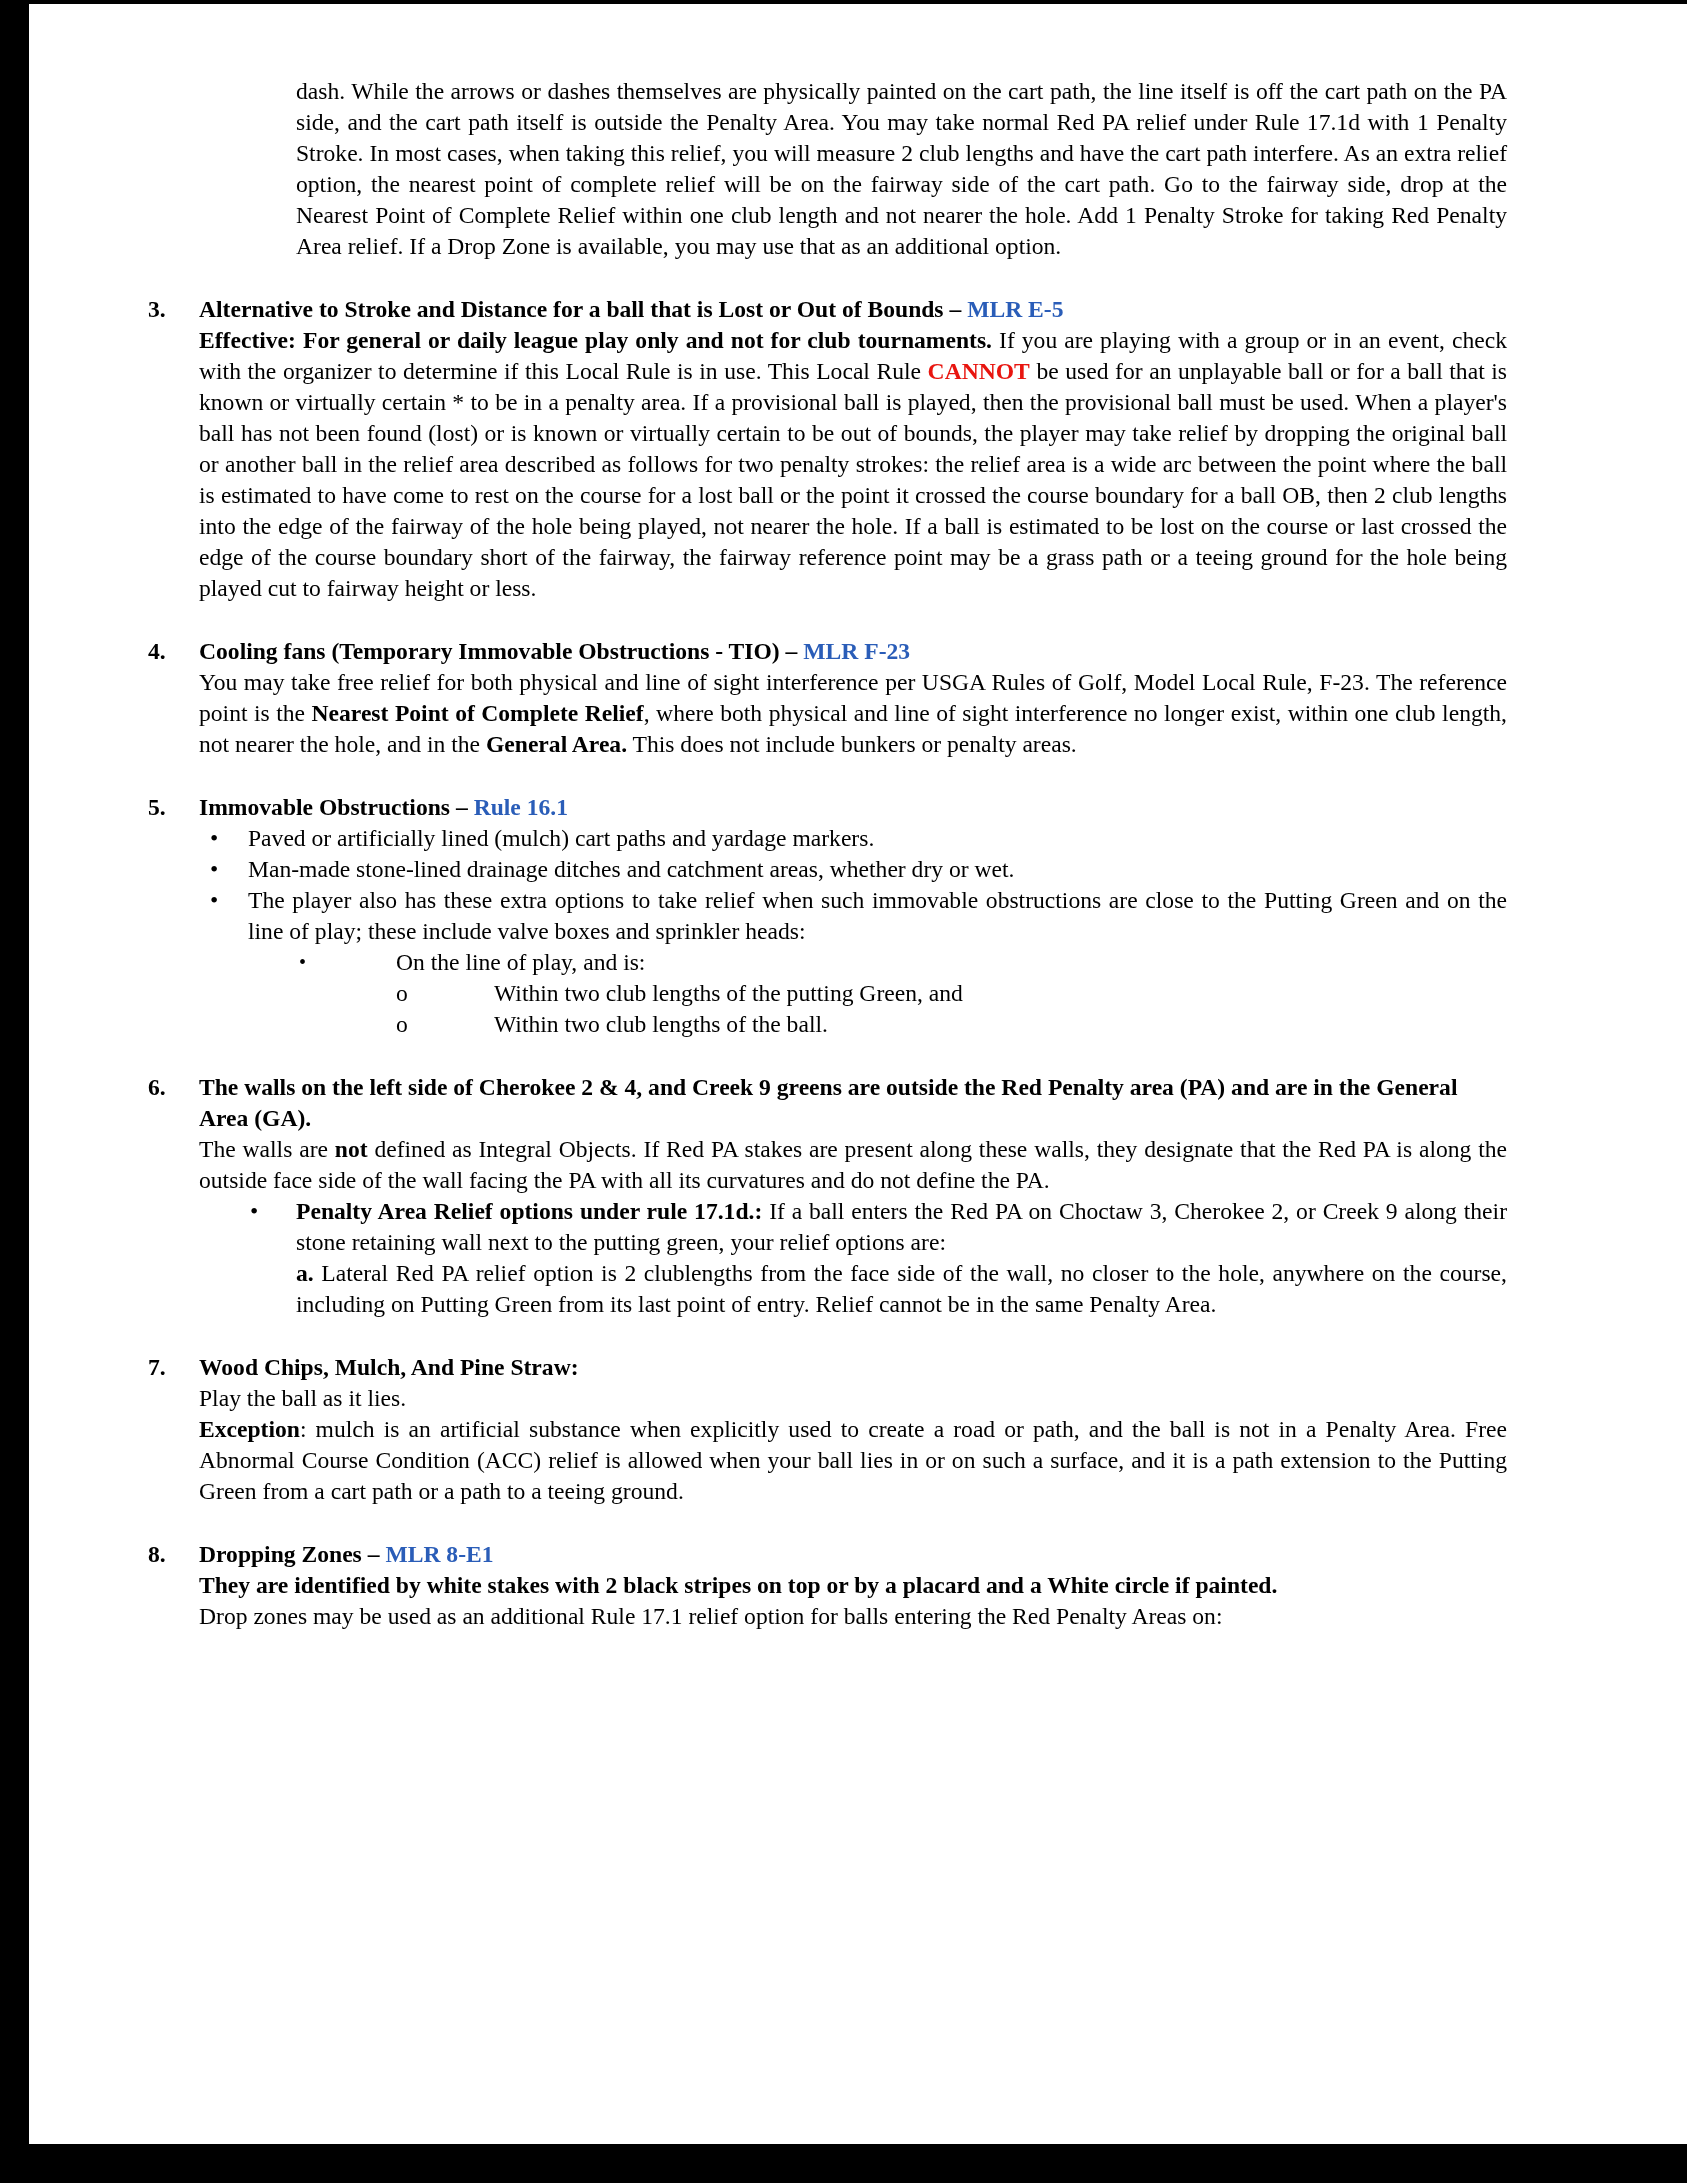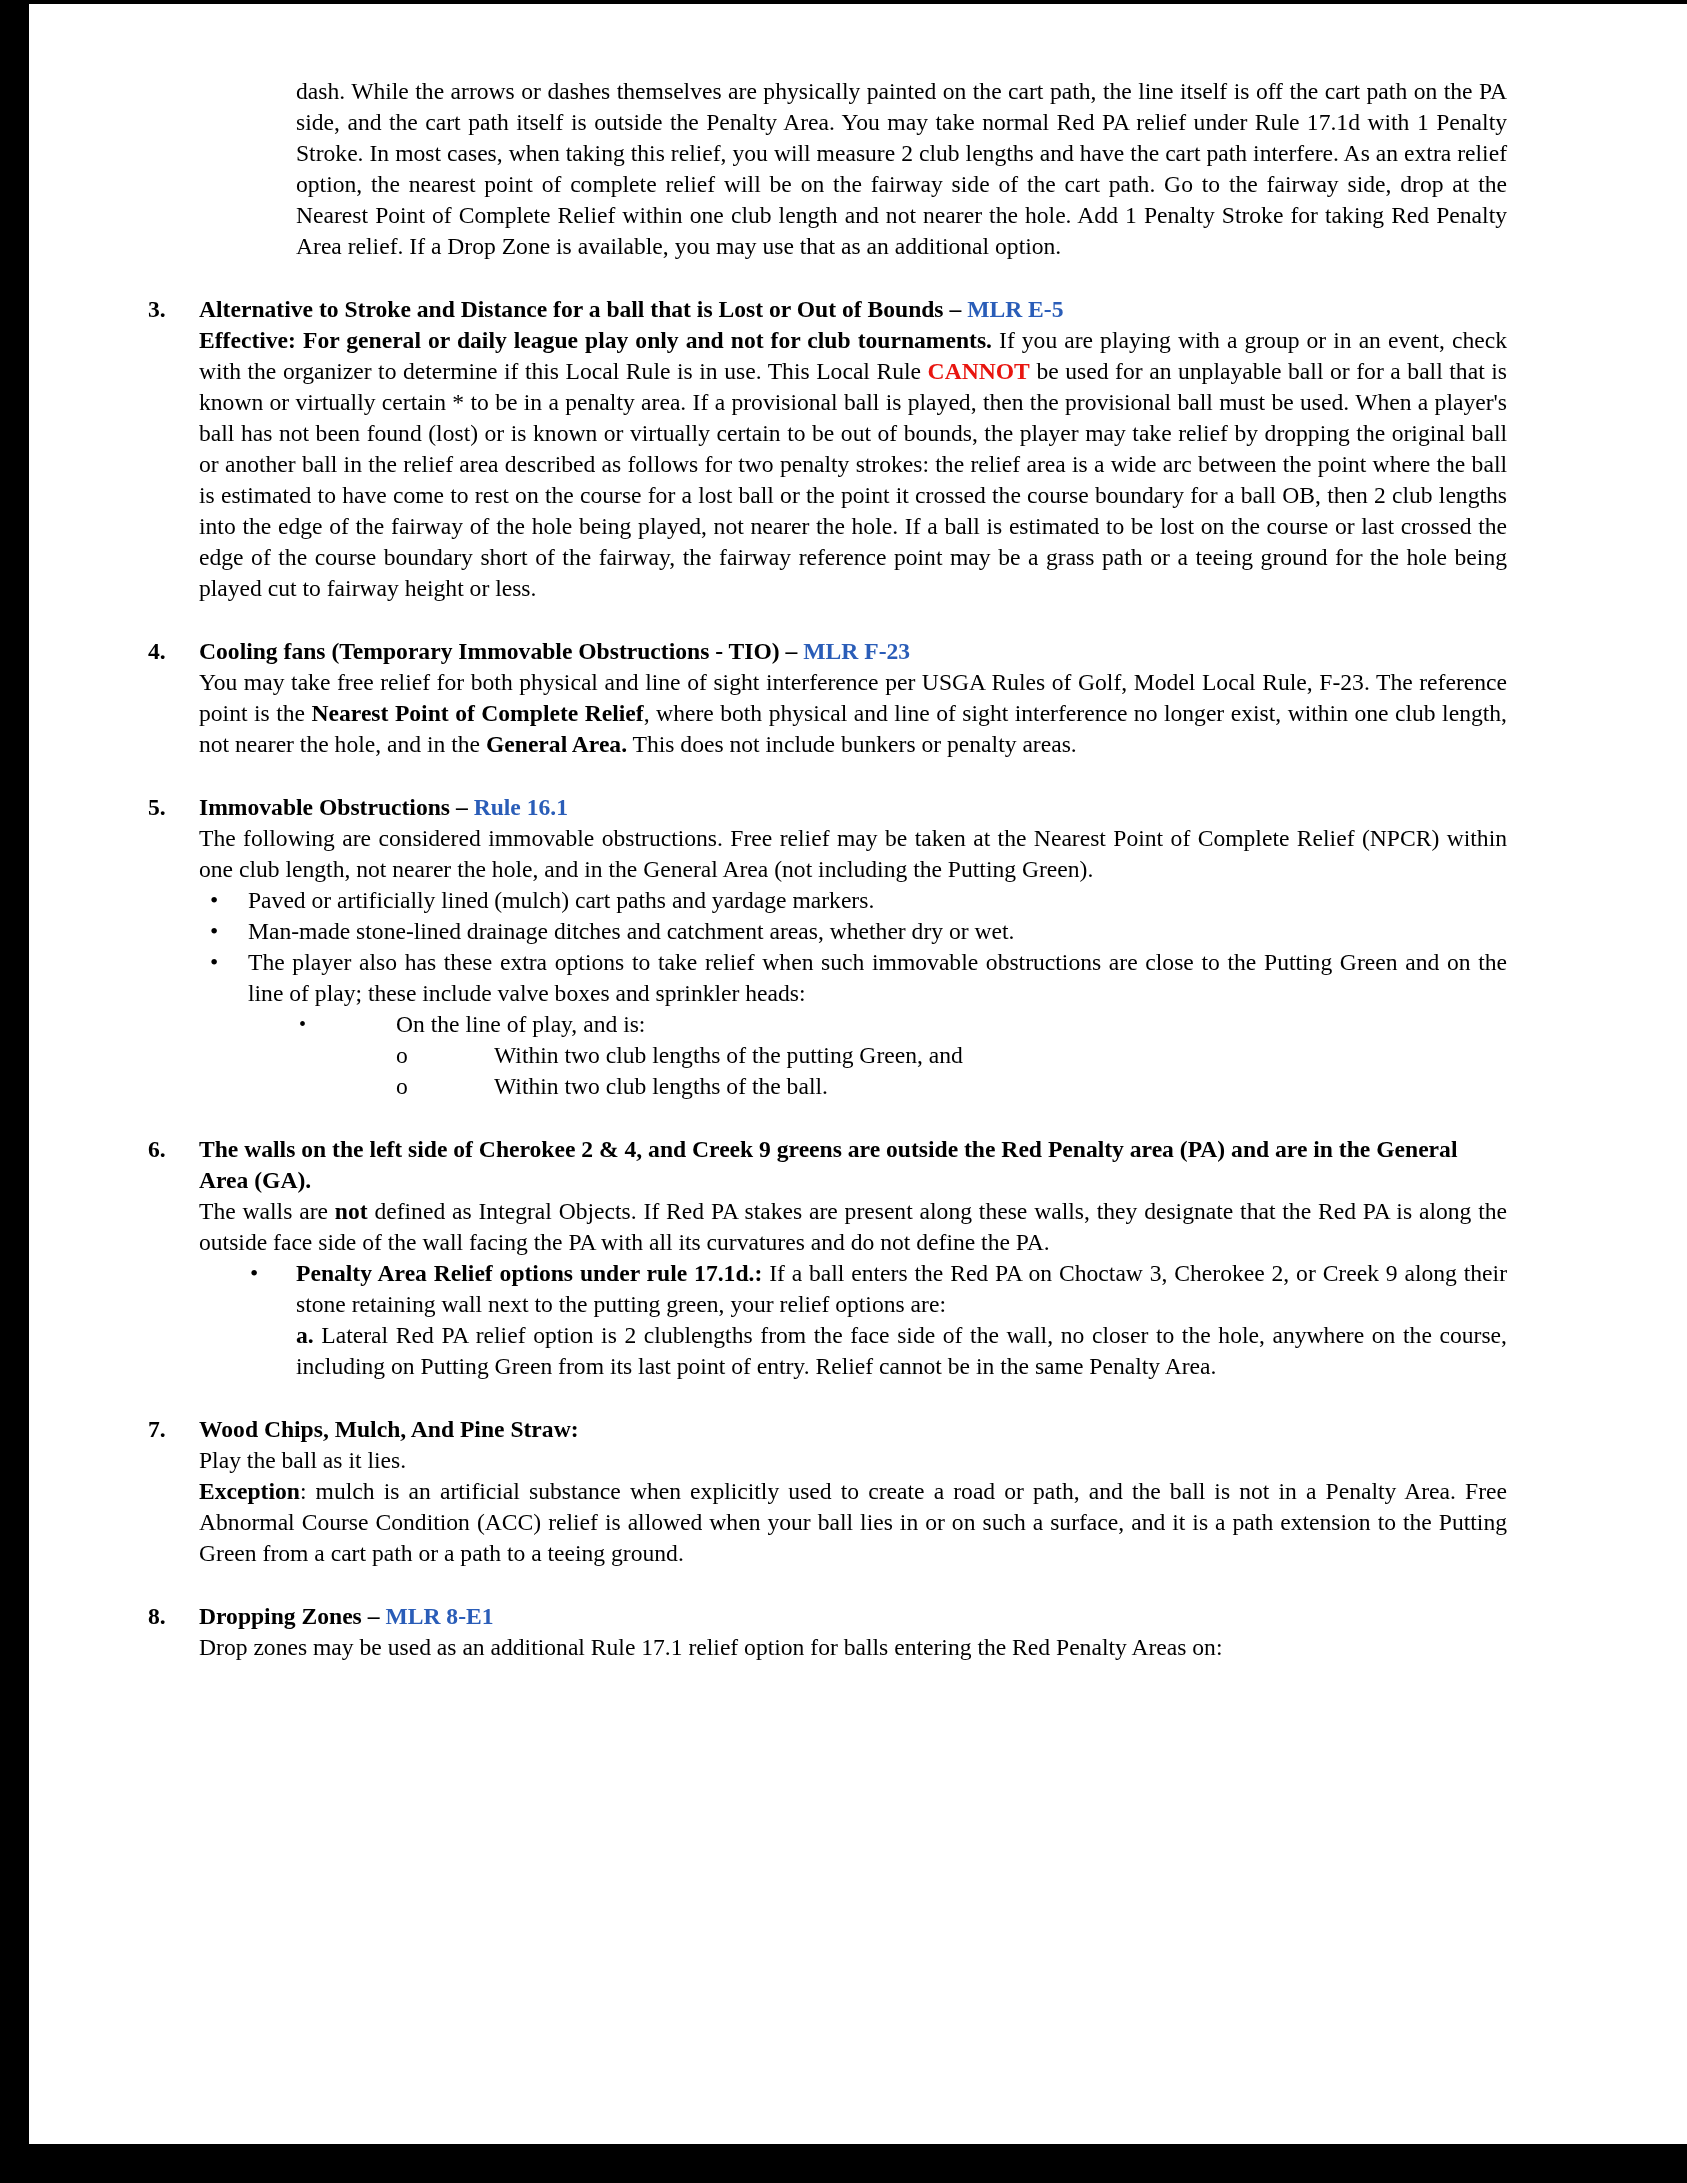--- a/index.html
+++ b/index.html
@@ -69,37 +69,37 @@
     <section class="section">
       <div class="sec-heading"><span class="sec-num">3.</span><span class="run-b">Alternative to Stroke and Distance for a ball that is Lost or Out of Bounds</span><span class="run-n"> – </span><span class="run-l">MLR E-5</span></div>
       <div class="p-body"><span class="run-b">Effective: For general or daily league play only and not for club tournaments.</span><span class="run-n">  If you are playing with a group or in an event, check with the organizer to determine if this Local Rule is in use. This Local Rule </span><span class="run-br">CANNOT</span><span class="run-n"> be used for an unplayable ball or for a ball that is known or virtually certain * to be in a penalty area. If a provisional ball is played, then the provisional ball must be used. When a player's ball has not been found (lost) or is known or virtually certain to be out of bounds, the player may take relief by dropping the original ball or another ball in the relief area described as follows for two penalty strokes:  the relief area is a wide arc between the point where the ball is estimated to have come to rest on the course for a lost ball or the point it crossed the course boundary for a ball OB, then 2 club lengths into the edge of the fairway of the hole being played, not nearer the hole. If a ball is estimated to be lost on the course or last crossed the edge of the course boundary short of the fairway, the fairway reference point may be a grass path or a teeing ground for the hole being played cut to fairway height or less.</span></div>
     </section>
     <section class="section">
       <div class="sec-heading"><span class="sec-num">4.</span><span class="run-b">Cooling fans (Temporary Immovable Obstructions - TIO)</span><span class="run-n"> – </span><span class="run-l">MLR F-23</span></div>
       <div class="p-body"><span class="run-n">You may take free relief for both physical and line of sight interference per USGA Rules of Golf, Model Local Rule, F-23. The reference point is the </span><span class="run-b">Nearest Point of Complete Relief</span><span class="run-n">, where both physical and line of sight interference no longer exist, within one club length, not nearer the hole, and in the </span><span class="run-b">General Area.</span><span class="run-n"> This does not include bunkers or penalty areas.</span></div>
     </section>
     <section class="section">
       <div class="sec-heading"><span class="sec-num">5.</span><span class="run-b">Immovable Obstructions</span><span class="run-n"> – </span><span class="run-l">Rule 16.1</span></div>
-      <div class="p-body"><span class="run-n">The following are considered immovable obstructions. Free relief may be taken at the Nearest Point of Complete Relief (NPCR) within one club length, not nearer the hole, and in the General Area (not including the Putting Green).</span></div>
       <div class="p-bullet1"><span class="marker">•</span><span class="run-n">Paved or artificially lined (mulch) cart paths and yardage markers.</span></div>
       <div class="p-bullet1"><span class="marker">•</span><span class="run-n">Man-made stone-lined drainage ditches and catchment areas, whether dry or wet.</span></div>
       <div class="p-bullet1"><span class="marker">•</span><span class="run-n">The player also has these extra options to take relief when such immovable obstructions are close to the Putting Green and on the line of play; these include valve boxes and sprinkler heads:</span></div>
       <div class="p-dot2"><span class="marker">•</span><span class="run-n">On the line of play, and is:</span></div>
       <div class="p-o"><span class="marker">o</span><span class="run-n">Within two club lengths of the putting Green, and</span></div>
       <div class="p-o"><span class="marker">o</span><span class="run-n">Within two club lengths of the ball.</span></div>
     </section>
     <section class="section">
       <div class="sec-heading"><span class="sec-num">6.</span><span class="run-b">The walls on the left side of  Cherokee 2 &amp; 4, and Creek 9 greens are outside the Red Penalty area (PA) and are in the General Area (GA).</span></div>
       <div class="p-body"><span class="run-n">The walls are </span><span class="run-b">not</span><span class="run-n"> defined as Integral Objects. If Red PA stakes are present along these walls, they designate that the Red PA is along the outside face side of the wall facing the PA with all its curvatures and do not define the PA.</span></div>
       <div class="p-bullet6"><span class="marker">•</span><span class="run-b">Penalty Area Relief options under rule 17.1d.:</span><span class="run-n"> If a ball enters the Red PA on Choctaw 3, Cherokee 2, or Creek 9 along their stone retaining wall next to the putting green, your relief options are:</span></div>
       <div class="p-indent"><span class="run-b">a.</span><span class="run-n"> Lateral Red PA relief option is 2 clublengths from the face side of the wall, no closer to the hole, anywhere on the course, including on Putting Green from its last point of entry. Relief cannot be in the same Penalty Area.</span></div>
     </section>
     <section class="section">
       <div class="sec-heading"><span class="sec-num">7.</span><span class="run-b">Wood Chips, Mulch, And Pine Straw:</span></div>
       <div class="p-body"><span class="run-n">Play the ball as it lies.</span></div>
       <div class="p-body"><span class="run-b">Exception</span><span class="run-n">: mulch is an artificial substance when explicitly used to create a road or path, and the ball is not in a Penalty Area. Free Abnormal Course Condition (ACC) relief is allowed when your ball lies in or on such a surface, and it is a path extension to the Putting Green from a cart path or a path to a teeing ground.</span></div>
     </section>
     <section class="section">
       <div class="sec-heading"><span class="sec-num">8.</span><span class="run-b">Dropping Zones</span><span class="run-n"> – </span><span class="run-l">MLR 8-E1</span></div>
+      <div class="p-body"><span class="run-b">They are identified by white stakes with 2 black stripes on top or by a placard and a White circle if painted.</span></div>
       <div class="p-body"><span class="run-n">Drop zones may be used as an additional Rule 17.1 relief option for balls entering the Red Penalty Areas on:</span></div>
     </section>
   </main>
 
 
 </body></html>

